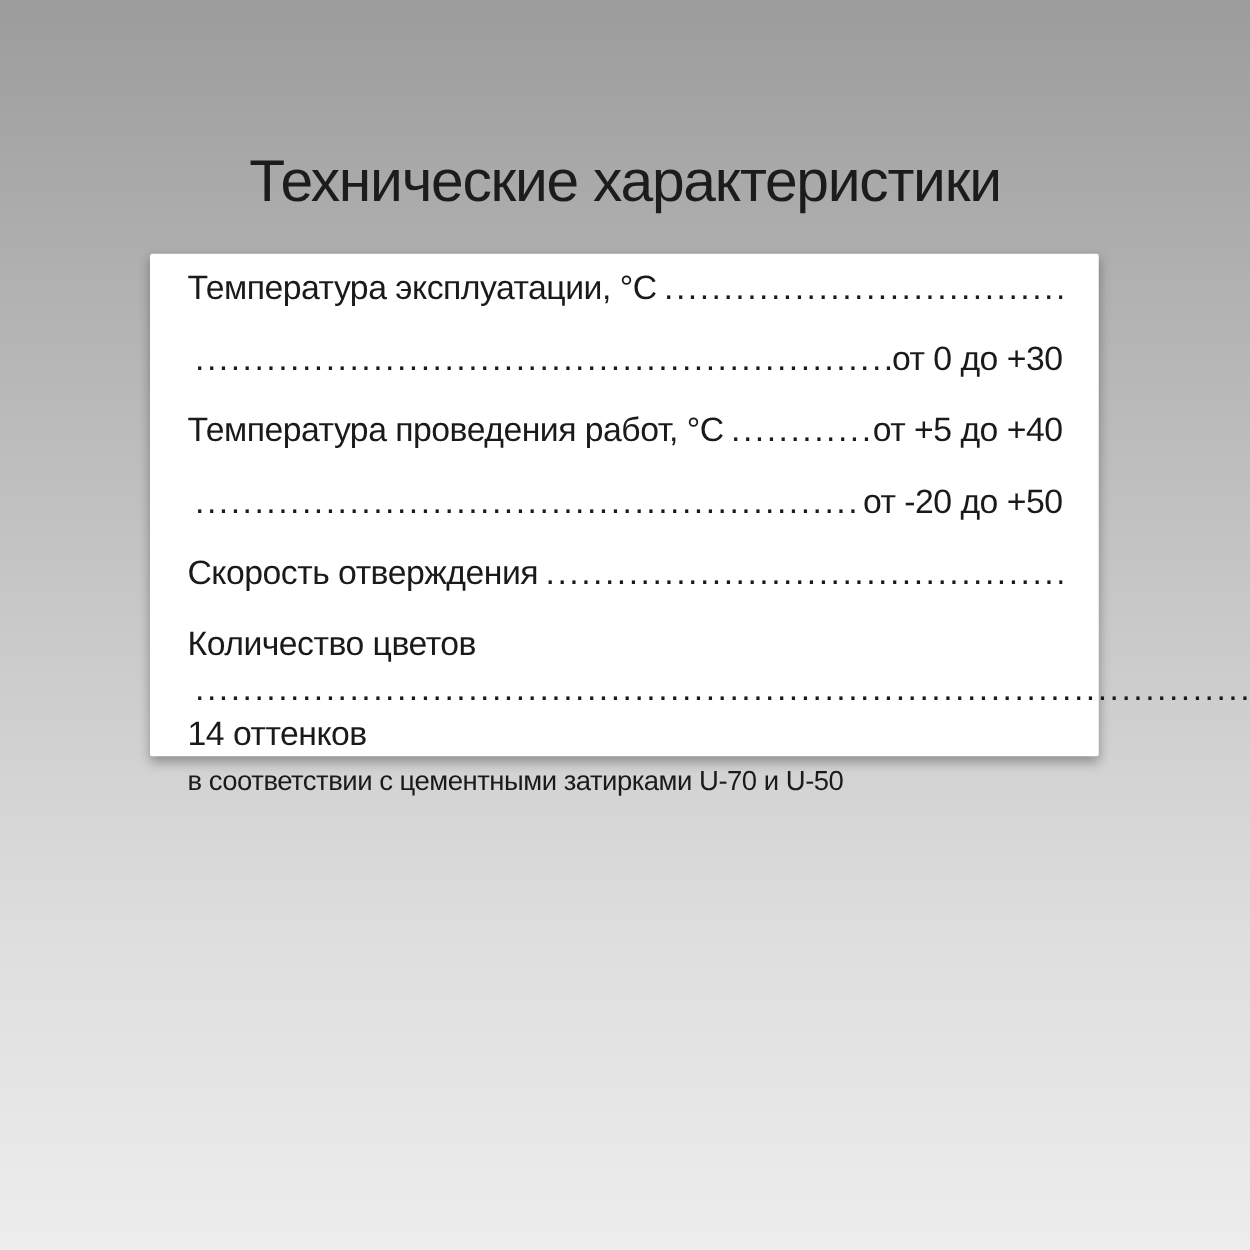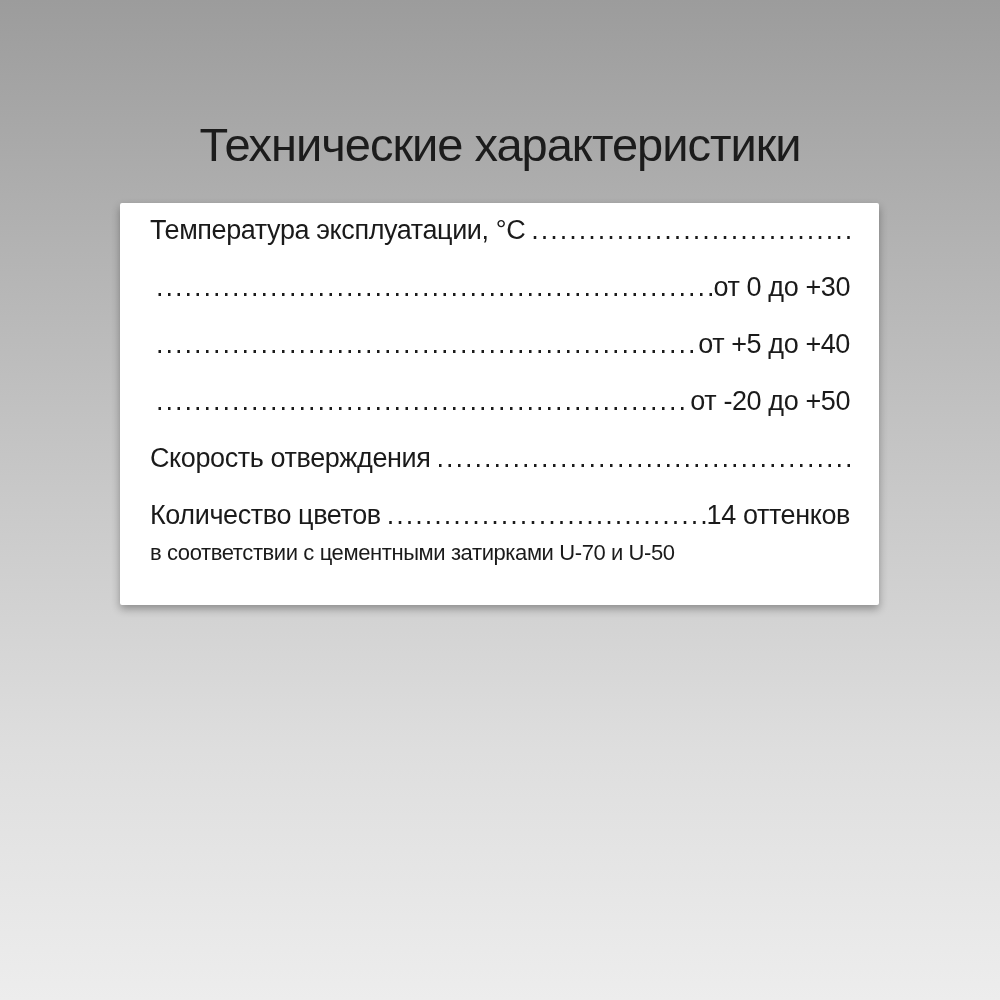--- a/index.html
+++ b/index.html
@@ -45,20 +45,21 @@
     display: flex;
     align-items: baseline;
     font-size: 27px;
     line-height: 36px;
     letter-spacing: -0.4px;
     margin-bottom: 21px;
     white-space: nowrap;
   }
   .spec-row.last {
     margin-bottom: 0;
+    flex-direction: column;
   }
   .spec-label {
     flex: 0 0 auto;
   }
   .dot-leader {
     flex: 1 1 auto;
     overflow: hidden;
     white-space: nowrap;
     letter-spacing: 2px;
     padding: 0 3px 0 6px;
@@ -88,20 +89,21 @@
       <span class="spec-label">Температура эксплуатации, °C</span>
       <span class="dot-leader">........................................................................................................................</span>
     </div>
 
     <div class="spec-row">
       <span class="dot-leader">........................................................................................................................</span>
       <span class="spec-value">от 0 до +30</span>
     </div>
 
     <div class="spec-row">
+      <span class="spec-label">Температура проведения работ, °C</span>
       <span class="dot-leader">........................................................................................................................</span>
       <span class="spec-value">от +5 до +40</span>
     </div>
 
     <div class="spec-row">
       <span class="dot-leader">........................................................................................................................</span>
       <span class="spec-value">от -20 до +50</span>
     </div>
 
     <div class="spec-row">

